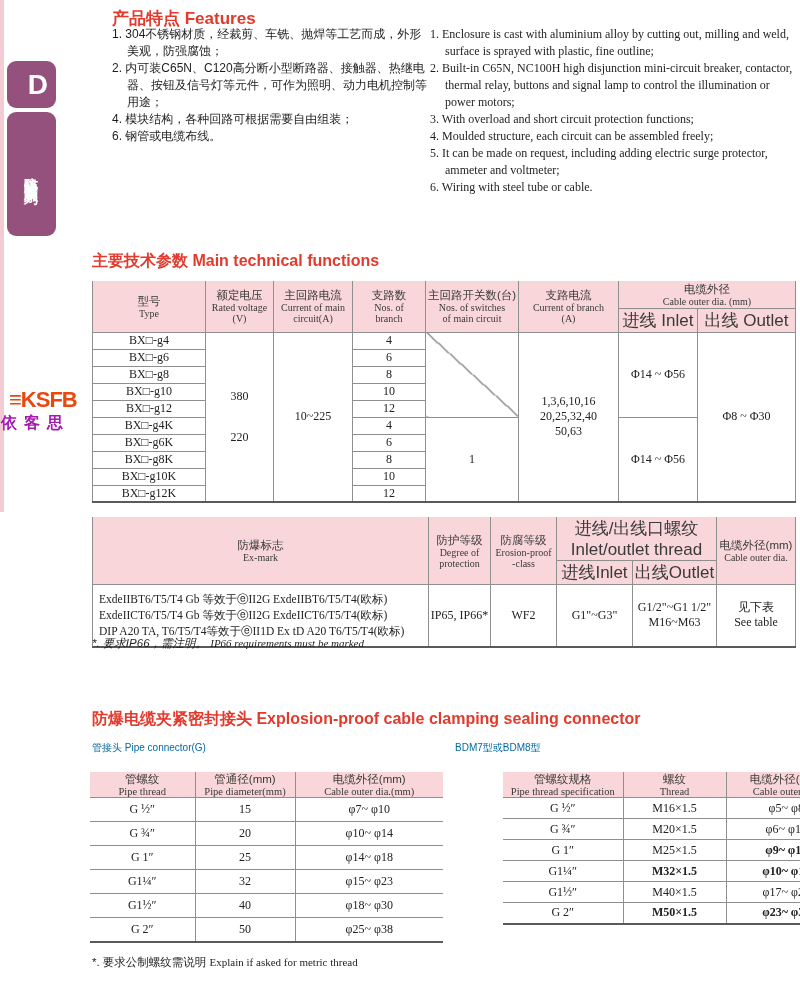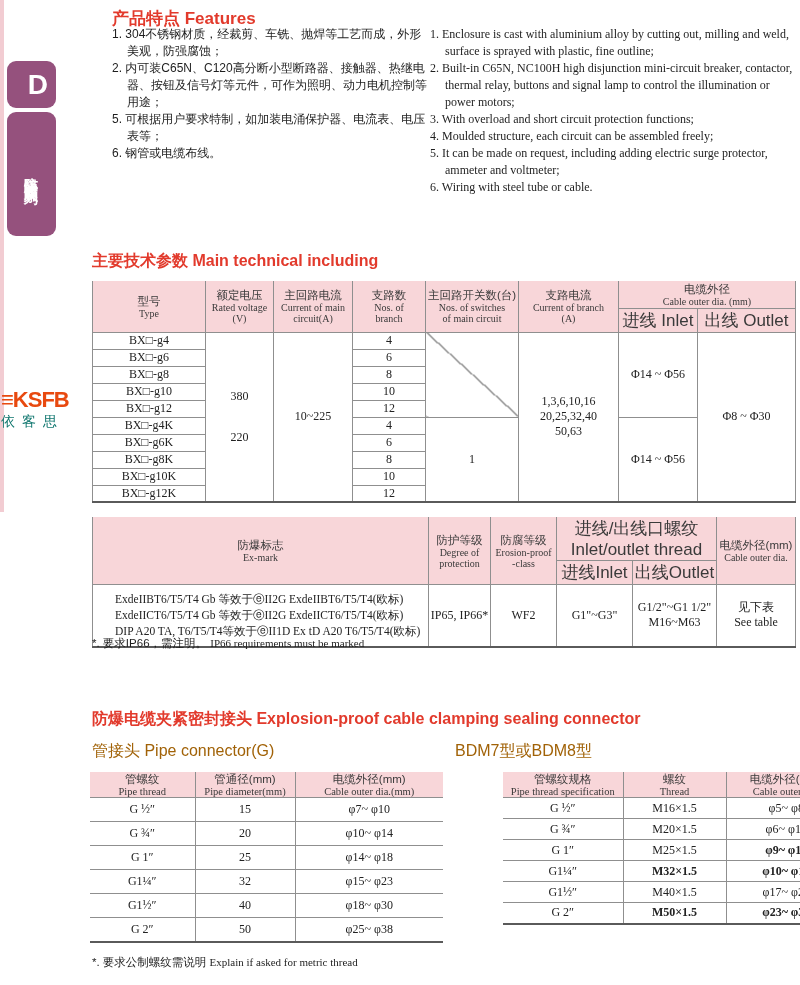--- a/index.html
+++ b/index.html
@@ -8,28 +8,28 @@
   
   .left-strip{position:absolute;left:0;top:0;width:4px;height:512px;background:#f2ccd2;}
   .side-tab{position:absolute;left:7px;top:61px;width:49px;height:47px;border-radius:9px;
             background:#95517d;display:flex;align-items:center;justify-content:flex-end;}
   .side-tab span{color:#fff;font-size:28px;font-weight:bold;margin-right:8px;}
   .side-series{position:absolute;left:7px;top:112px;width:49px;height:124px;border-radius:9px;
             background:#95517d;display:flex;align-items:center;justify-content:center;}
   .side-series span{writing-mode:vertical-rl;text-orientation:upright;color:#fff;
             font-size:14px;letter-spacing:3px;font-weight:bold;}
   .logo{position:absolute;left:1px;top:388px;width:88px;text-align:left;}
-  .logo-mark{font-size:22px;font-weight:900;color:#e8490f;letter-spacing:-1px;line-height:24px;}
-  .logo-cn{font-size:14px;font-weight:normal;color:#0f766e;letter-spacing:7px;margin-top:1px;}
+  .logo-mark{font-size:22px;font-weight:900;color:#e8490f;letter-spacing:-1px;line-height:24px;padding-left:8px;}
+  .logo-cn{font-size:16px;font-weight:bold;color:#a21caf;letter-spacing:7px;margin-top:1px;}
   
   .sec-title{position:absolute;color:#e23a2c;font-weight:bold;font-size:16px;white-space:nowrap;}
   .feat-title{left:112px;top:7px;font-size:17px;text-align:right;}
   .t2title{left:92px;top:251px;}
   .t3title{left:92px;top:709px;}
-  .subtitle{position:absolute;font-size:16px;color:#a16207;white-space:nowrap;}
+  .subtitle{position:absolute;font-size:10px;color:#0369a1;white-space:nowrap;}
   
   .feat-cn{position:absolute;left:112px;top:26px;width:318px;font-size:12px;line-height:17px;color:#1e1e1e;}
   .feat-en{position:absolute;left:430px;top:26px;width:366px;font-size:12px;line-height:17px;
            font-family:"Liberation Serif",serif;color:#1e1e1e;}
   .feat-item{padding-left:15px;text-indent:-15px;}
   
   table{border-collapse:collapse;table-layout:fixed;position:absolute;}
   th,td{border:1px solid #8f8f8f;padding:0;text-align:center;vertical-align:middle;overflow:hidden;}
   th{border-top:none;background:#f8d6d9;font-weight:normal;}
   table{border-bottom:2px solid #5a5a5a;}
@@ -42,37 +42,37 @@
   #t1 tbody tr{height:17px;margin-left:19px;}
   #t1 .hr1{height:27px;} #t1 .hr2{height:14px;}
   .cell-diag{background-image:linear-gradient(to top right,transparent calc(50% - 0.7px),
              #8a8a8a calc(50% - 0.7px),#8a8a8a calc(50% + 0.7px),transparent calc(50% + 0.7px));}
   .gap-top{margin-top:26px;}
   .tight{line-height:15px;}
   
   #t2{left:92px;top:517px;width:703px;}
   #t2 .hr1{height:24px;} #t2 .hr2{height:24px;}
   #t2 tbody tr{height:62px;}
-  .exmark-cell{text-align:left;padding-left:22px;font-size:11.5px;line-height:16px;}
+  .exmark-cell{text-align:left;padding-left:6px;font-size:11.5px;line-height:16px;}
   
   #t3{left:90px;top:772px;width:353px;}
   #t4{left:455px;top:772px;width:343px;margin-left:48px;}
   #t3 thead tr,#t4 thead tr{height:24px;}
   #t3 tbody tr{height:24px;}
   #t4 tbody tr{height:21px;}
   #t3 th:first-child,#t3 td:first-child,#t4 th:first-child,#t4 td:first-child{border-left:none;}
   #t3 th:last-child,#t3 td:last-child,#t4 th:last-child,#t4 td:last-child{border-right:none;}
   #t4 .hen{font-size:10.5px;}
   #t3 .hen{font-size:10.5px;}
   .slash{width:58%;height:1px;background:#777;margin:0 auto;transform:rotate(-12deg);}
   .b{font-weight:bold;}
   
   .note{position:absolute;left:92px;font-size:11.5px;color:#1e1e1e;white-space:nowrap;}
   .note .note-en{font-family:"Liberation Serif",serif;font-size:11px;}
-  .note1{top:636px;} .note2{top:955px;}
+  .note1{top:636px;font-style:italic;} .note2{top:955px;}
 </style>
 </head>
 <body>
 
 <div id="page">
 
   <div class="left-strip"></div>
   <div class="side-tab">
     <span>D</span>
   </div>
@@ -82,33 +82,33 @@
 
   <div class="logo">
     <div class="logo-mark">≡KSFB</div>
     <div class="logo-cn">依客思</div>
   </div>
 
   <div class="sec-title feat-title">产品特点  Features</div>
   <div class="feat-cn">
     <div class="feat-item">1. 304不锈钢材质，经裁剪、车铣、抛焊等工艺而成，外形美观，防强腐蚀；</div>
     <div class="feat-item">2. 内可装C65N、C120高分断小型断路器、接触器、热继电器、按钮及信号灯等元件，可作为照明、动力电机控制等用途；</div>
-    <div class="feat-item">5. 可根据用户要求特制，如加装电涌保护器、电流表、电压表等；</div>
+    <div class="feat-item">4. 模块结构，各种回路可根据需要自由组装；</div>
     <div class="feat-item">6. 钢管或电缆布线。</div>
   </div>
   <div class="feat-en">
     <div class="feat-item">1. Enclosure is cast with aluminium alloy by cutting out, milling and weld, surface is sprayed with plastic, fine outline;</div>
     <div class="feat-item">2. Built-in C65N, NC100H high disjunction mini-circuit breaker, contactor, thermal relay, buttons and signal lamp to control the  illumination or power motors;</div>
     <div class="feat-item">3. With overload and short circuit protection functions;</div>
     <div class="feat-item">4. Moulded structure, each circuit can be assembled freely;</div>
     <div class="feat-item">5. It can be made on request, including adding electric surge protector, ammeter and voltmeter;</div>
     <div class="feat-item">6. Wiring with steel tube or cable.</div>
   </div>
 
-  <div class="sec-title t2title">主要技术参数  Main technical including</div>
+  <div class="sec-title t2title">主要技术参数  Main technical functions</div>
 
   <table id="t1">
     <colgroup>
       <col style="width:113px">
         <col style="width:68px">
         <col style="width:79px">
         <col style="width:73px">
       <col style="width:93px">
         <col style="width:100px">
         <col style="width:79px">

